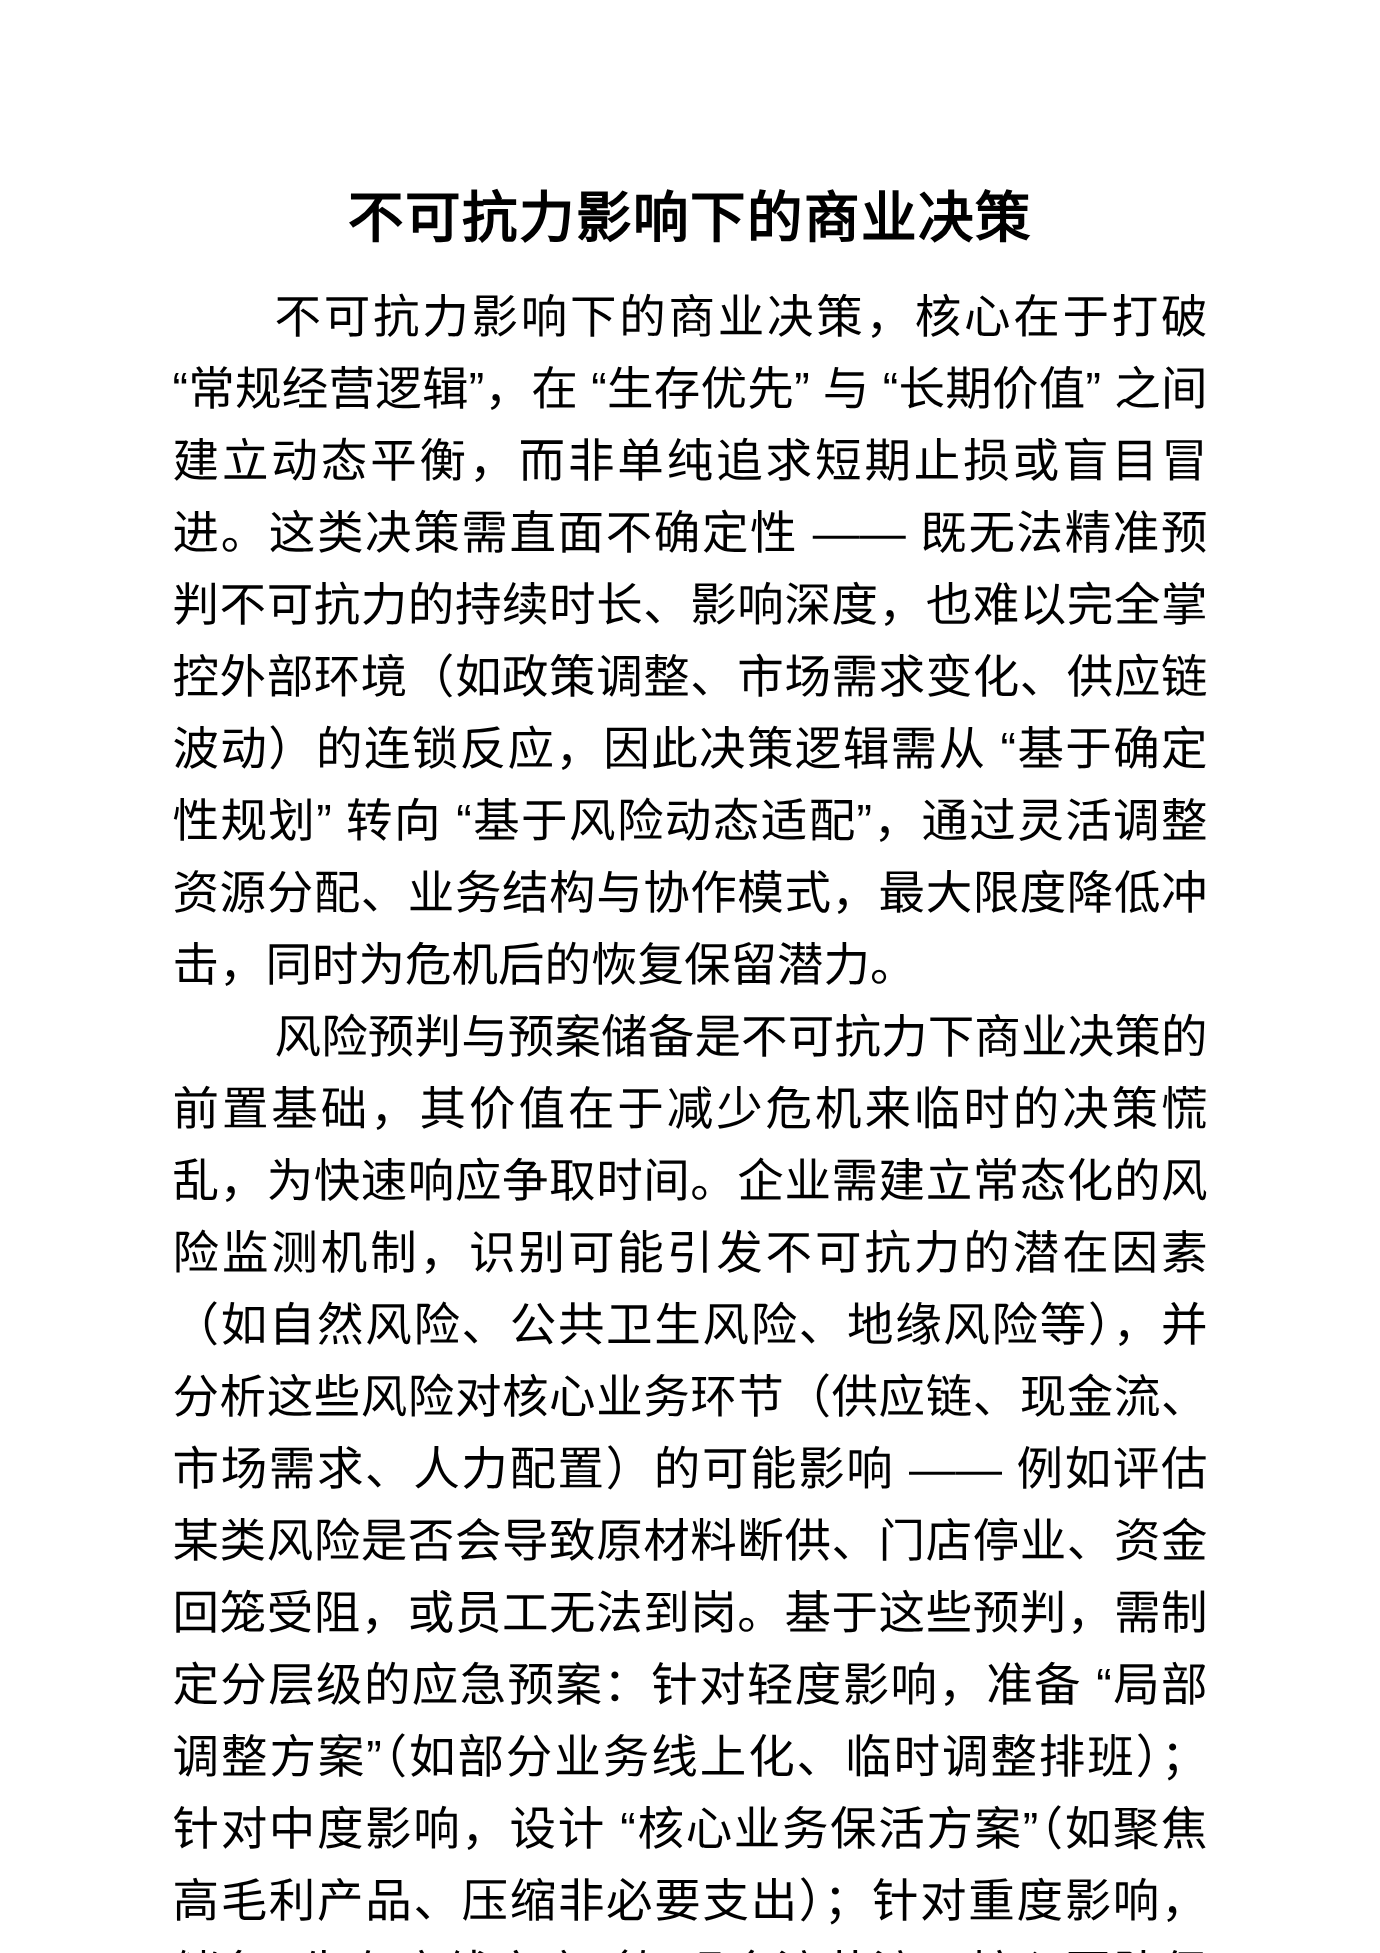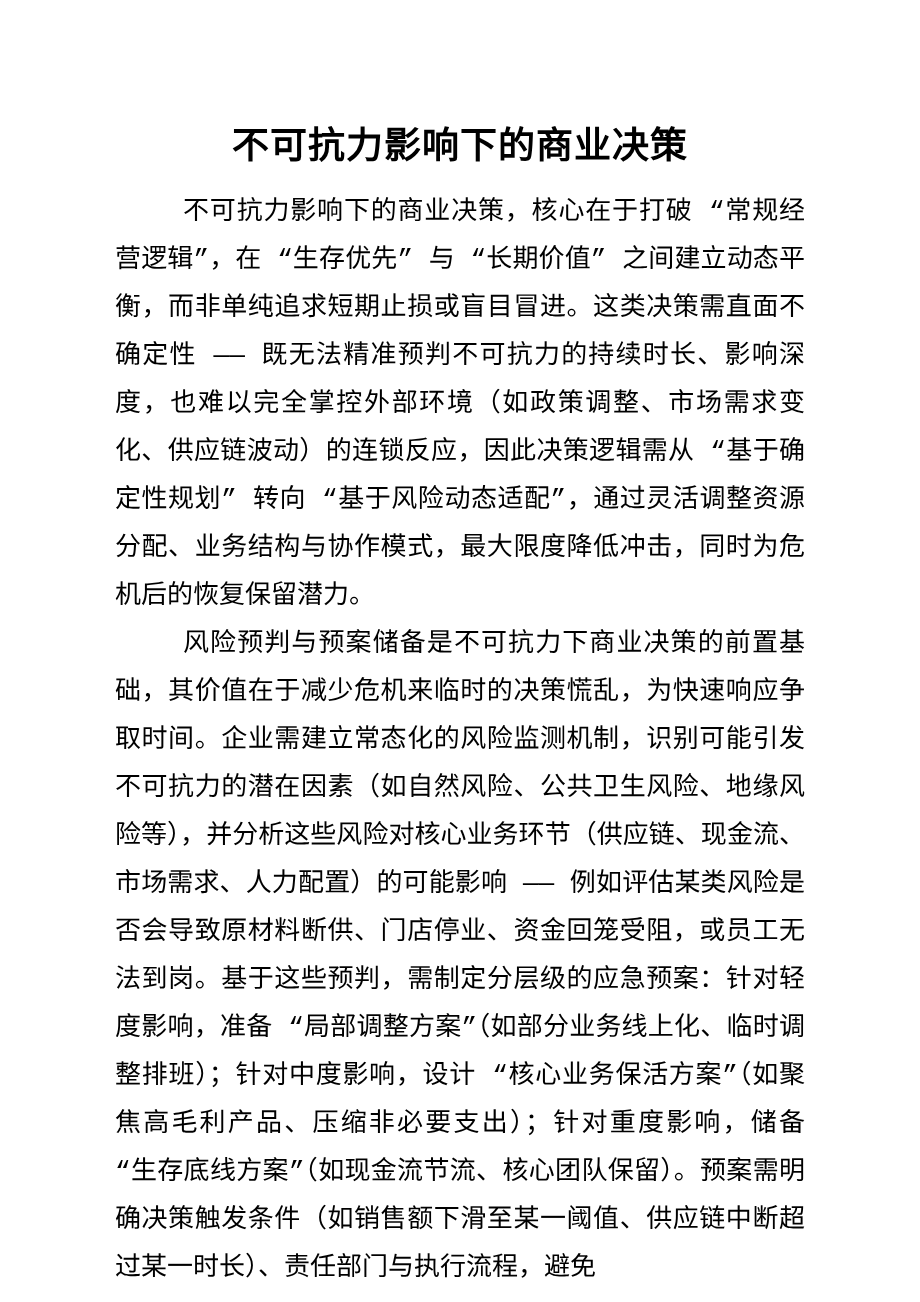--- a/index.html
+++ b/index.html
@@ -26,22 +26,22 @@
     font-family: "Liberation Sans", "DejaVu Sans", sans-serif;
     font-weight: 700;
     font-size: 37px;
     line-height: 48px;
     letter-spacing: 1px;
     text-align: center;
     margin: 0 0 18px 0;
     color: #000000;
   }
   .doc-par {
-    font-family: Liberation Mono, monospace;
-    font-size: 26px;
+    font-family: Liberation Sans, sans-serif;
+    font-size: 31px;
     line-height: 48px;
     text-align: justify;
     text-justify: inter-character;
     margin: 0;
     text-indent: 68px;
     color: #000000;
     word-break: break-all;
   }
 </style>
 </head>

